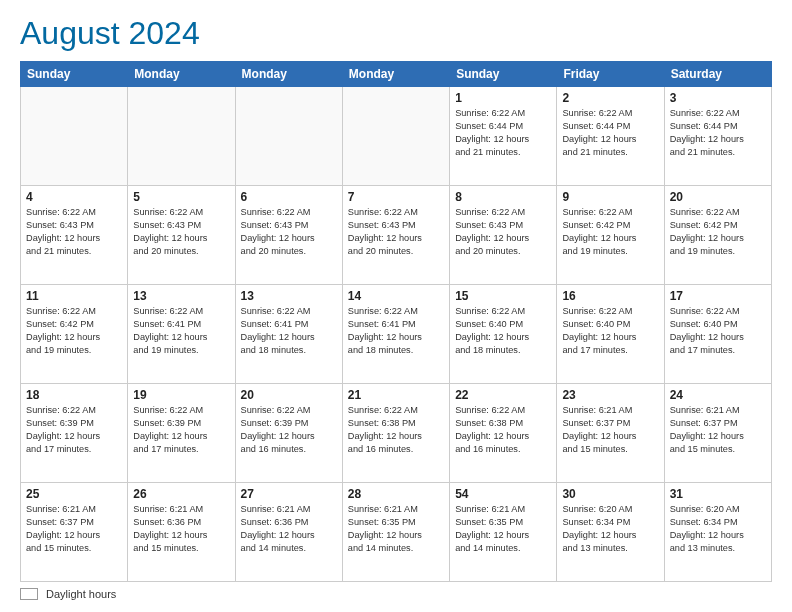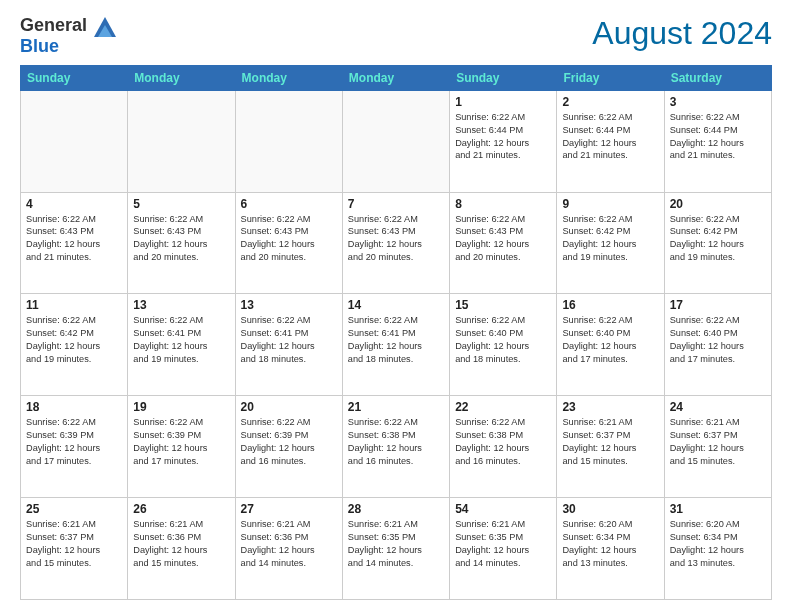--- a/index.html
+++ b/index.html
@@ -54,21 +54,21 @@
       color: #444;
     }
     .calendar {
       flex: 1;
       border-collapse: collapse;
       width: 100%;
       table-layout: fixed;
     }
     .calendar th {
       background: #2e6db4;
-      color: #5eead4;
+      color: #ffffff;
       font-size: 12px;
       font-weight: bold;
       text-align: left;
       padding: 5px 6px;
       border: 1px solid #2e6db4;
       margin-left: 16px;
     }
     .calendar td {
       border: 1px solid #ccc;
       vertical-align: top;
@@ -107,31 +107,20 @@
       background: #fff;
       border: 1px solid #999;
       display: inline-block;
     }
   </style>
 </head>
 <body>
 
 <div class="page">
   <div class="header">
-    <div class="logo">
-      <div style="line-height:1">
-        <span class="logo-text-general">General</span>
-        <svg width="22" height="20" viewBox="0 0 22 20" style="display:inline-block;vertical-align:middle;margin-left:2px;">
-          <polygon points="0,20 11,0 22,20" fill="#2e6db4"></polygon>
-          <polygon points="4,20 11,8 18,20" fill="#5ba3e0"></polygon>
-        </svg>
-        <br>
-        <span class="logo-text-blue">Blue</span>
-      </div>
-    </div>
     <div class="title-block">
       <div class="month-year">August 2024</div>
     </div>
   </div>
 
   <table class="calendar">
     <thead>
       <tr>
       <th>Sunday</th>
           <th>Monday</th>
@@ -277,13 +266,17 @@
             <div class="day-info">Sunrise: 6:20 AM<br>Sunset: 6:34 PM<br>Daylight: 12 hours<br>and 13 minutes.</div>
           </td>
           <td>
             <span class="day-number">31</span>
             <div class="day-info">Sunrise: 6:20 AM<br>Sunset: 6:34 PM<br>Daylight: 12 hours<br>and 13 minutes.</div>
           </td>
         </tr>
       </tbody>
   </table>
 
+  <div class="footer">
+    <div class="legend-box"></div>
+    <span>Daylight hours</span>
+  </div>
 </div>
 
 </body></html>

